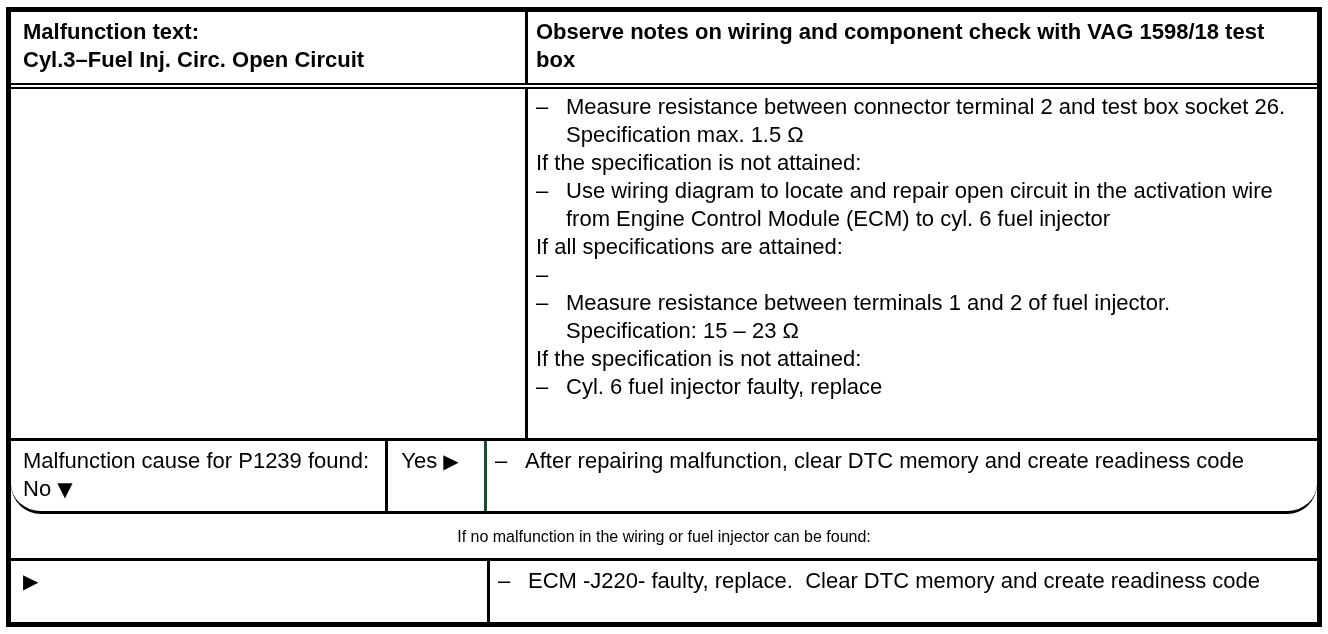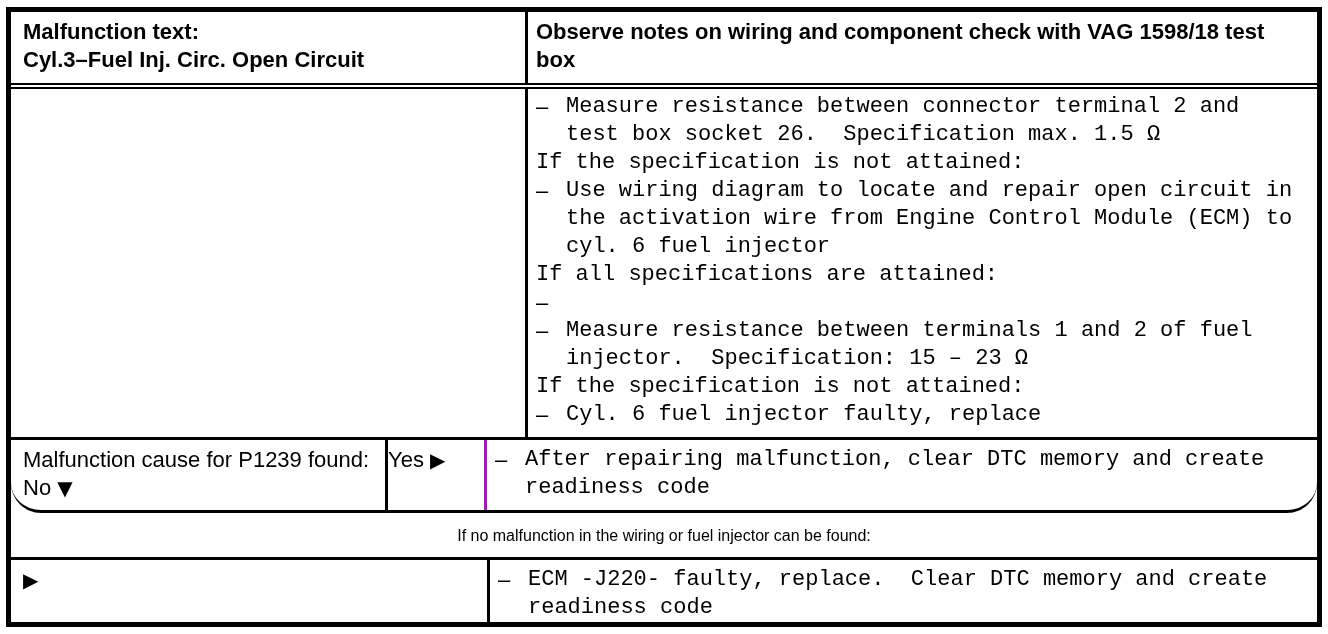--- a/index.html
+++ b/index.html
@@ -44,43 +44,43 @@
   .row-procedure {
     height: 352px;
     border-bottom: 3px solid #000;
     font-size: 22px;
     line-height: 28px;
   }
   .row-procedure .cell-right { padding-top: 4px; }
 
   .step { display: flex; }
   .step .marker { width: 30px; flex: none; }
-  .step .txt { white-space: pre-wrap; font-family: Liberation Mono, monospace; }
+  .step .txt { white-space: pre-wrap; }
   .step.has-dash .txt { display: block; }
 
   
   .row-p1239 {
     height: 73px;
     border-bottom: 3px solid #000;
     font-size: 22px;
     line-height: 28px;
     border-radius: 30px;
   }
   .cell-cause {
     width: 377px;
     flex: none;
     border-right: 3px solid #000;
     padding: 6px 8px 0 12px;
   }
   .cell-yes {
     width: 99px;
     flex: none;
-    border-right: 3px solid #a21caf;
+    border-right: 3px solid #14532d;
     padding: 6px 12px 0 0;
-    text-align: left;
+    text-align: center;
     white-space: nowrap;
   }
   .row-p1239 .cell-right, .row-final .cell-right { padding-top: 6px; }
 
   .tri { font-family: "DejaVu Sans", sans-serif; font-size: 20px; }
 
   
   .row-condition {
     height: 47px;
     border-bottom: 3px solid #000;

